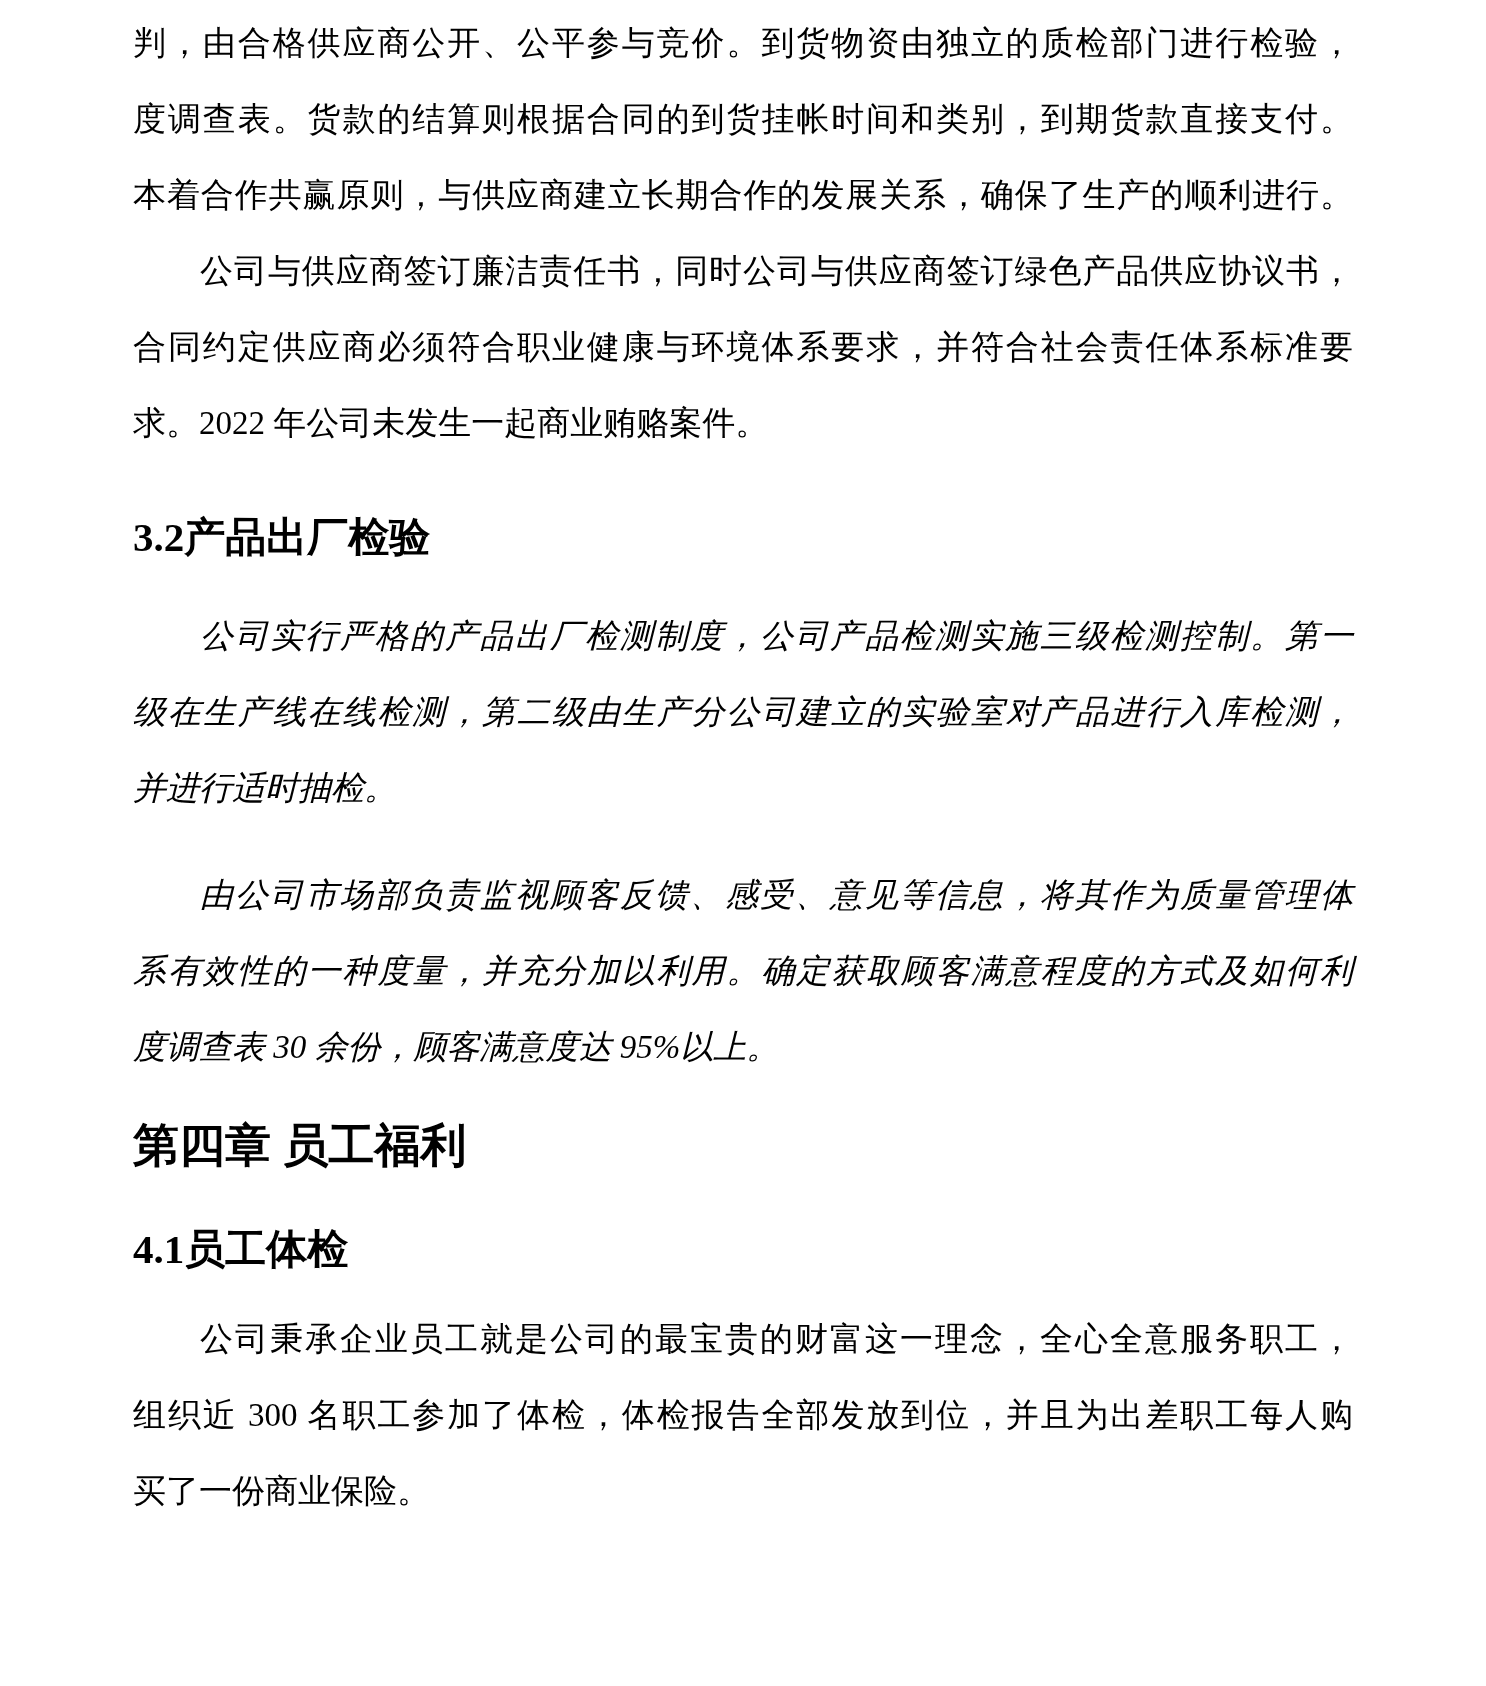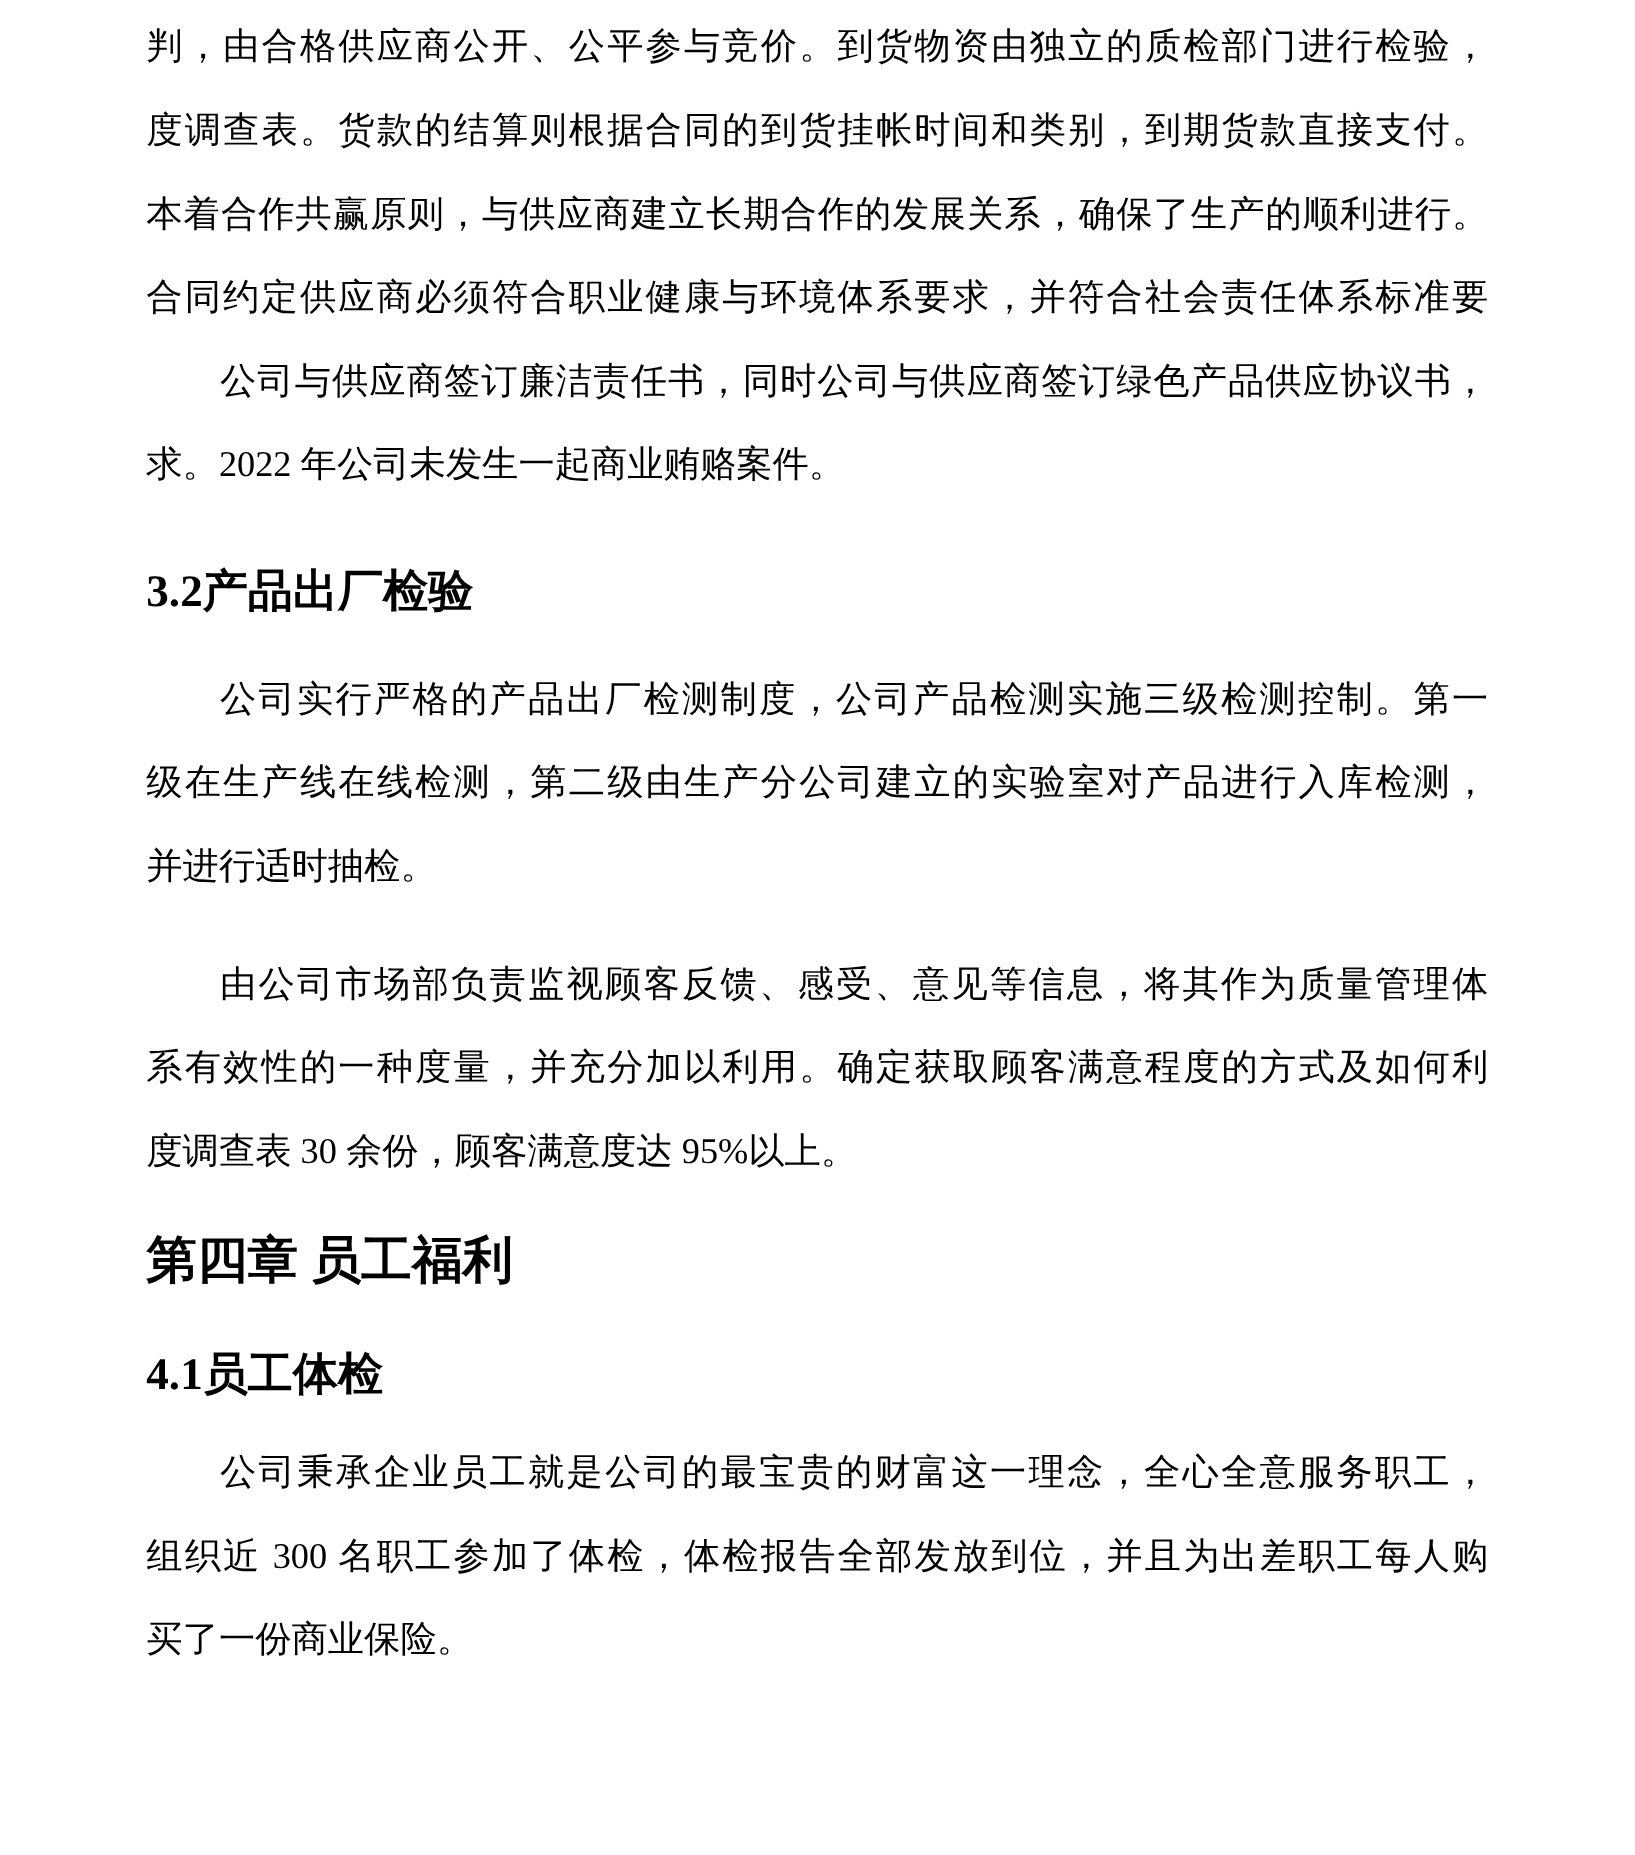--- a/index.html
+++ b/index.html
@@ -32,40 +32,40 @@
     font-size: 41px;
     line-height: 60px;
     font-weight: 700;
   }
   .h1 {
     font-size: 46px;
     line-height: 64px;
     font-weight: 700;
   }
   .mt30 { margin-top: 46px; }
-  .mt31 { margin-top: 31px; }
+  .mt31 { margin-top: 31px; font-style: italic; }
   .mt38 { margin-top: 38px; }
   .mt29 { margin-top: 29px; }
   .mt41 { margin-top: 41px; }
   .mt22 { margin-top: 22px; }
 </style>
 </head>
 <body>
 
 <main class="doc">
 
   <section>
     <p class="line">判，由合格供应商公开、公平参与竞价。到货物资由独立的质检部门进行检验，</p>
     <p class="line">度调查表。货款的结算则根据合同的到货挂帐时间和类别，到期货款直接支付。</p>
     <p class="line">本着合作共赢原则，与供应商建立长期合作的发展关系，确保了生产的顺利进行。</p>
   </section>
 
   <section>
+    <p class="line indent">公司与供应商签订廉洁责任书，同时公司与供应商签订绿色产品供应协议书，</p>
     <p class="line">合同约定供应商必须符合职业健康与环境体系要求，并符合社会责任体系标准要</p>
-    <p class="line indent">公司与供应商签订廉洁责任书，同时公司与供应商签订绿色产品供应协议书，</p>
     <p class="line last">求。2022 年公司未发生一起商业贿赂案件。</p>
   </section>
 
   <section>
     <h2 class="h2 mt30">3.2产品出厂检验</h2>
     <div class="mt31">
       <p class="line indent">公司实行严格的产品出厂检测制度，公司产品检测实施三级检测控制。第一</p>
       <p class="line">级在生产线在线检测，第二级由生产分公司建立的实验室对产品进行入库检测，</p>
       <p class="line last">并进行适时抽检。</p>
     </div>

